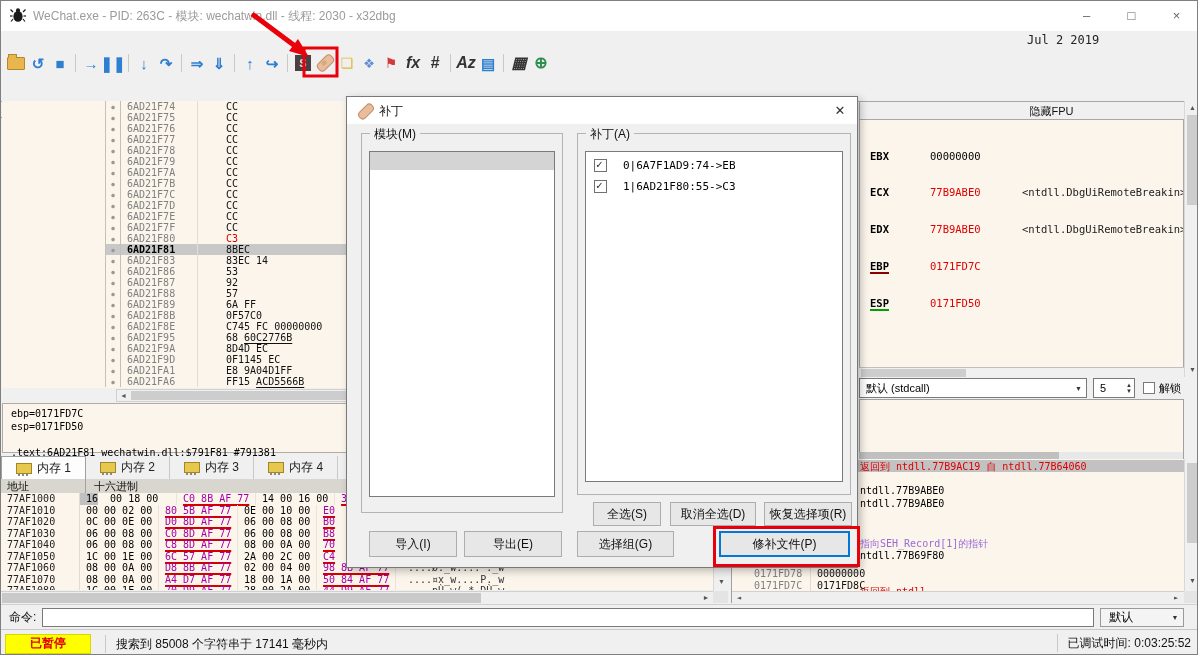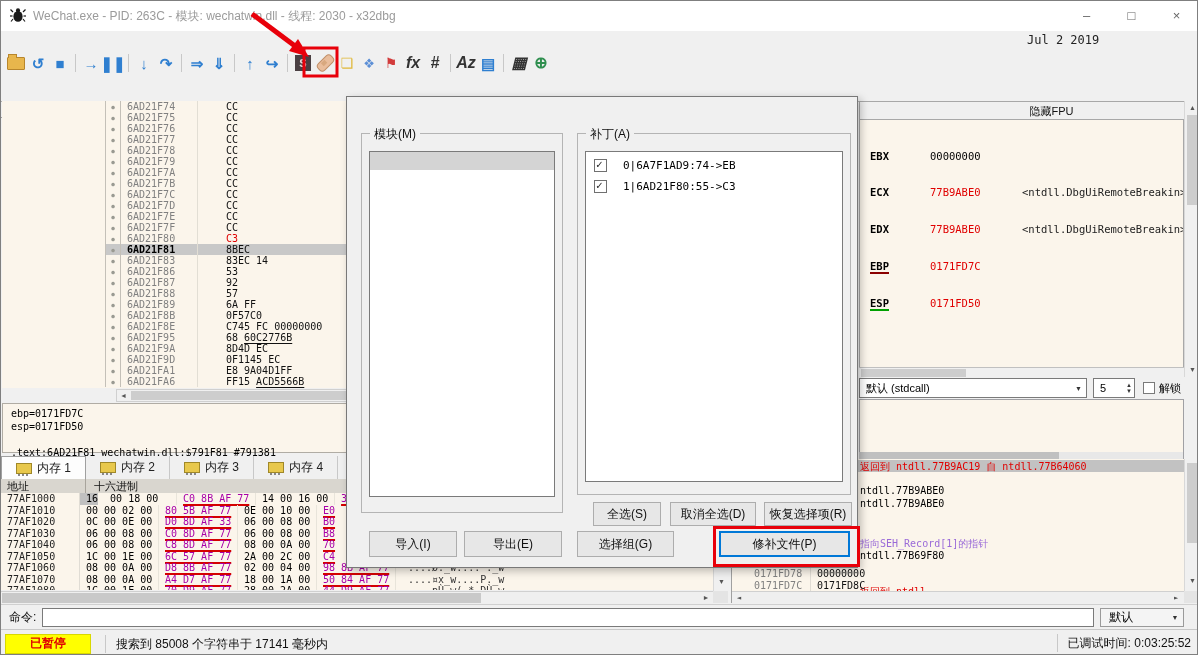--- a/index.html
+++ b/index.html
@@ -470,21 +470,21 @@
       </div>
     </div>
   <div class="abs dumphead">
     <span class="dh-addr">地址</span>
     <span class="dh-hex">十六进制</span>
   </div>
   <div class="abs dumprows">
 
   <div class="mrow"><span class="maddr">77AF1000</span><span class="msel">16</span><span class="md"> 00 18 00</span><span class="md ptr">C0 8B AF 77</span><span class="md">14 00 16 00</span><span class="md ptr">38</span><span class="masc"></span></div>
       <div class="mrow"><span class="maddr">77AF1010</span><span class="msel"></span><span class="md">00 00 02 00</span><span class="md ptr">80 5B AF 77</span><span class="md">0E 00 10 00</span><span class="md ptr">E0</span><span class="masc"></span></div>
-      <div class="mrow"><span class="maddr">77AF1020</span><span class="msel"></span><span class="md">0C 00 0E 00</span><span class="md ptr">D0 8D AF 33</span><span class="md">06 00 08 00</span><span class="md ptr">B0</span><span class="masc"></span></div>
+      <div class="mrow"><span class="maddr">77AF1020</span><span class="msel"></span><span class="md">0C 00 0E 00</span><span class="md ptr">D0 8D AF 77</span><span class="md">06 00 08 00</span><span class="md ptr">B0</span><span class="masc"></span></div>
       <div class="mrow"><span class="maddr">77AF1030</span><span class="msel"></span><span class="md">06 00 08 00</span><span class="md ptr">C0 8D AF 77</span><span class="md">06 00 08 00</span><span class="md ptr">B8</span><span class="masc"></span></div>
       <div class="mrow"><span class="maddr">77AF1040</span><span class="msel"></span><span class="md">06 00 08 00</span><span class="md ptr">C8 8D AF 77</span><span class="md">08 00 0A 00</span><span class="md ptr">70</span><span class="masc"></span></div>
       <div class="mrow"><span class="maddr">77AF1050</span><span class="msel"></span><span class="md">1C 00 1E 00</span><span class="md ptr">6C 57 AF 77</span><span class="md">2A 00 2C 00</span><span class="md ptr">C4</span><span class="masc"></span></div>
       <div class="mrow"><span class="maddr">77AF1060</span><span class="msel"></span><span class="md">08 00 0A 00</span><span class="md ptr">D8 8B AF 77</span><span class="md">02 00 04 00</span><span class="md ptr">98 8B AF 77</span><span class="masc">....Ø._w....˜._w</span></div>
       <div class="mrow"><span class="maddr">77AF1070</span><span class="msel"></span><span class="md">08 00 0A 00</span><span class="md ptr">A4 D7 AF 77</span><span class="md">18 00 1A 00</span><span class="md ptr">50 84 AF 77</span><span class="masc">....¤x_w....P._w</span></div>
       <div class="mrow"><span class="maddr">77AF1080</span><span class="msel"></span><span class="md">1C 00 1E 00</span><span class="md ptr">70 D9 AF 77</span><span class="md">28 00 2A 00</span><span class="md ptr">44 D9 AF 77</span><span class="masc">....pÙ_w(.*.DÙ_w</span></div>
     </div>
   <div class="abs vscroll dump-vscroll">
     <span class="varrow" style="top:0;">▲</span>
     <span class="vthumb" style="top:14px;height:60px;"></span>
@@ -526,20 +526,25 @@
       </div>
   </div>
 
   <div class="abs statusbar">
     <span class="badge">已暂停</span>
     <span class="statmsg">搜索到 85008 个字符串于 17141 毫秒内</span>
     <span class="stattime">已调试时间:  0:03:25:52</span>
   </div>
 
   <div class="abs dialog">
+    <div class="dlg-title">
+      <span class="dlg-bandaid"></span>
+      <span class="dlg-title-text">补丁</span>
+      <span class="dlg-close">✕</span>
+    </div>
     <div class="group" style="left:14px;top:36px;width:200px;height:378px;">
       <span class="group-label">模块(M)</span>
     </div>
     <div class="listbox" style="left:22px;top:54px;width:184px;height:344px;">
 
     <div class="moditem"></div>
       </div>
     <div class="group" style="left:230px;top:36px;width:272px;height:360px;">
       <span class="group-label">补丁(A)</span>
     </div>

